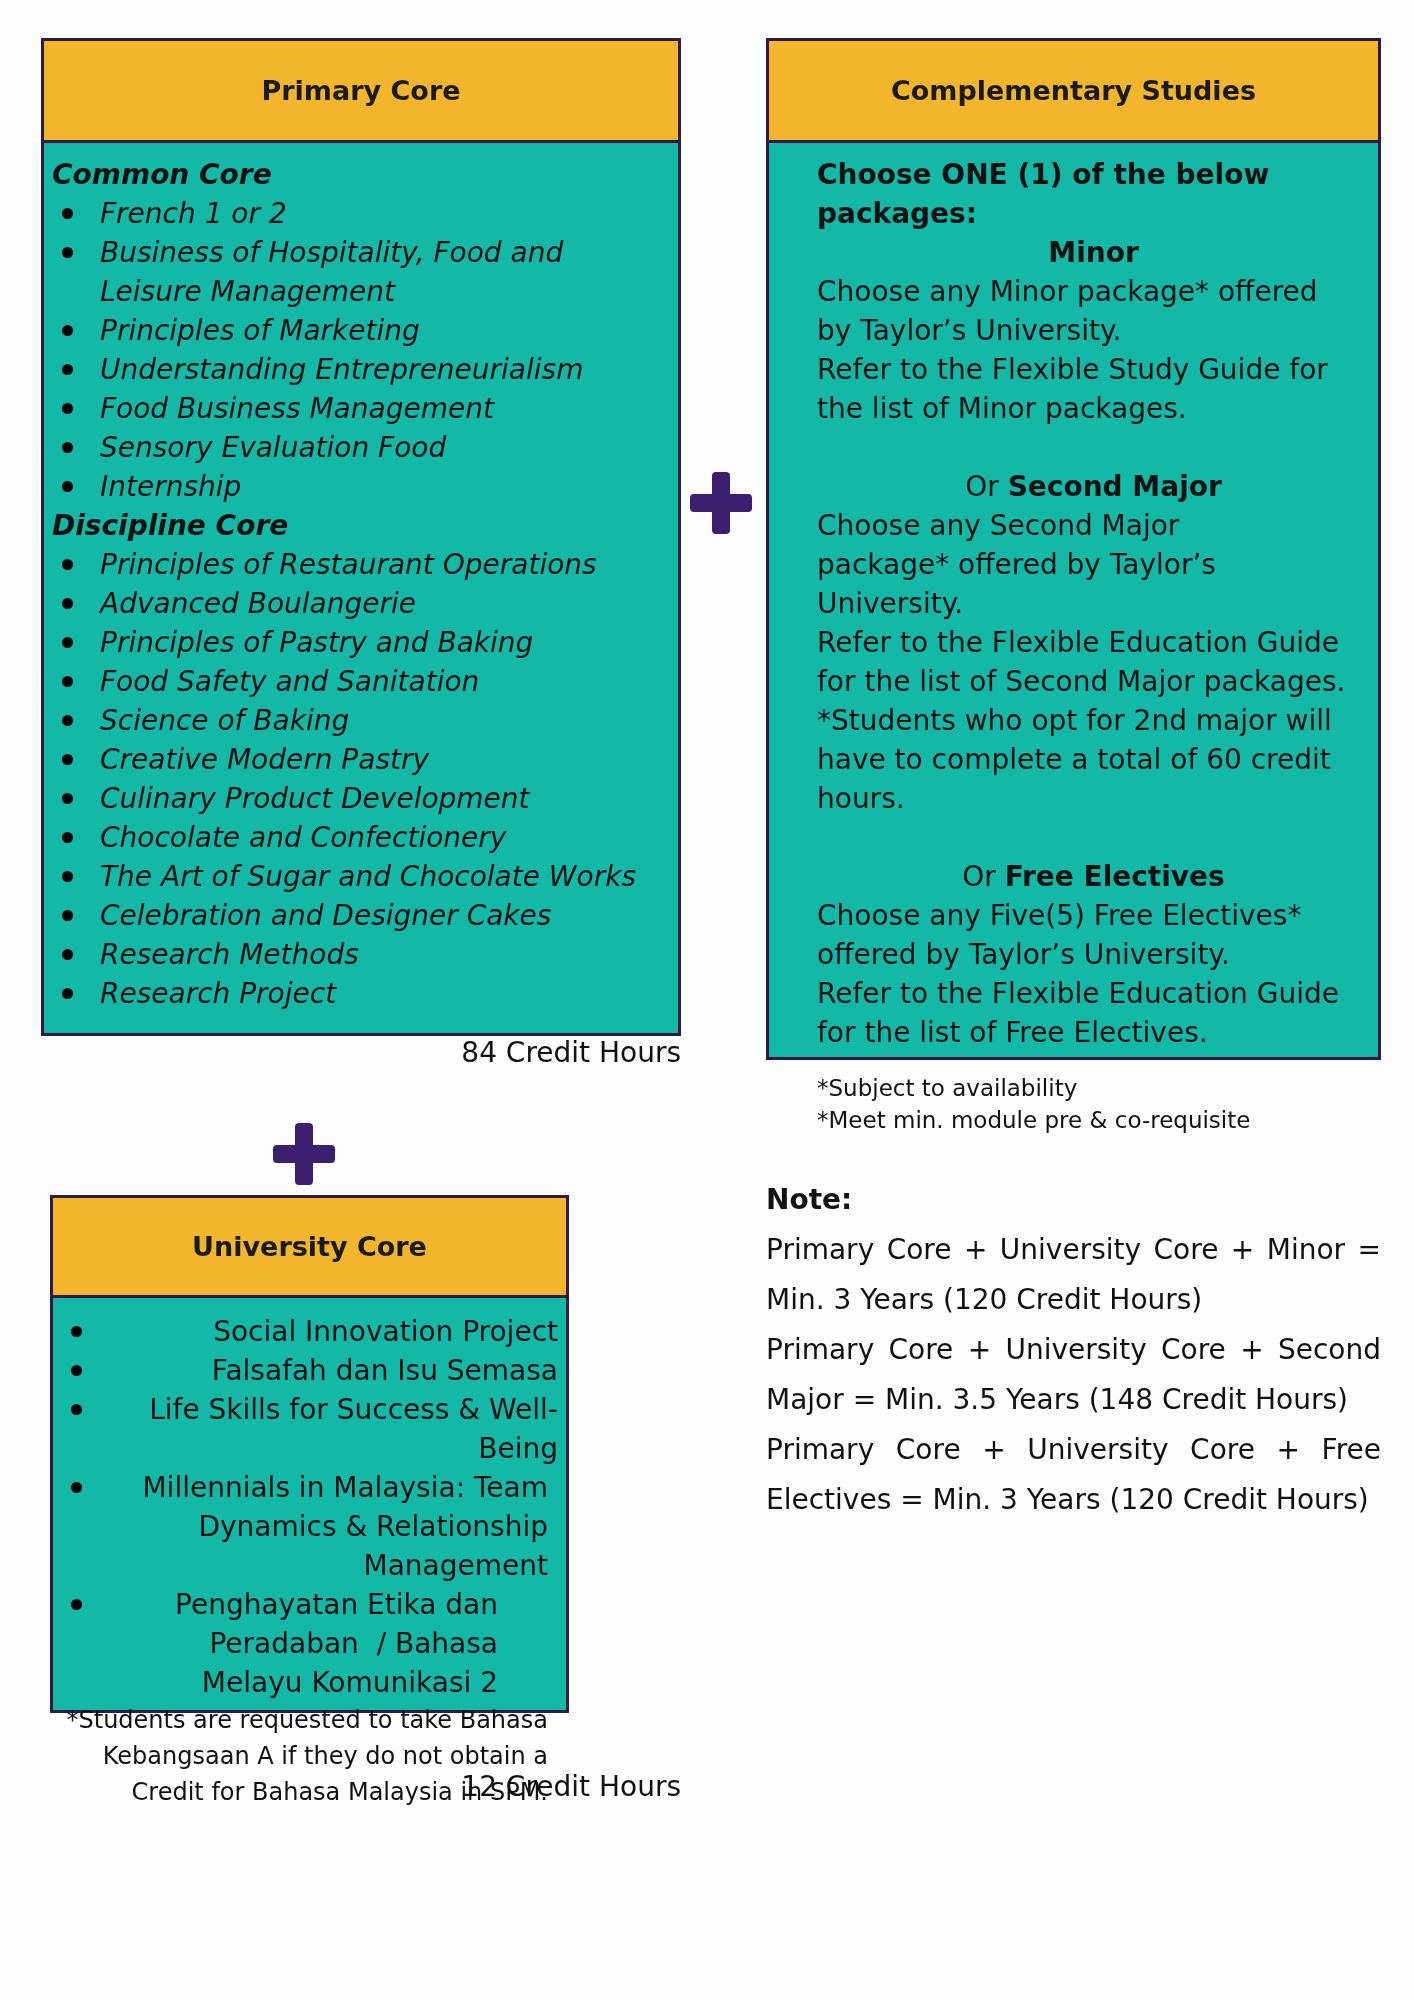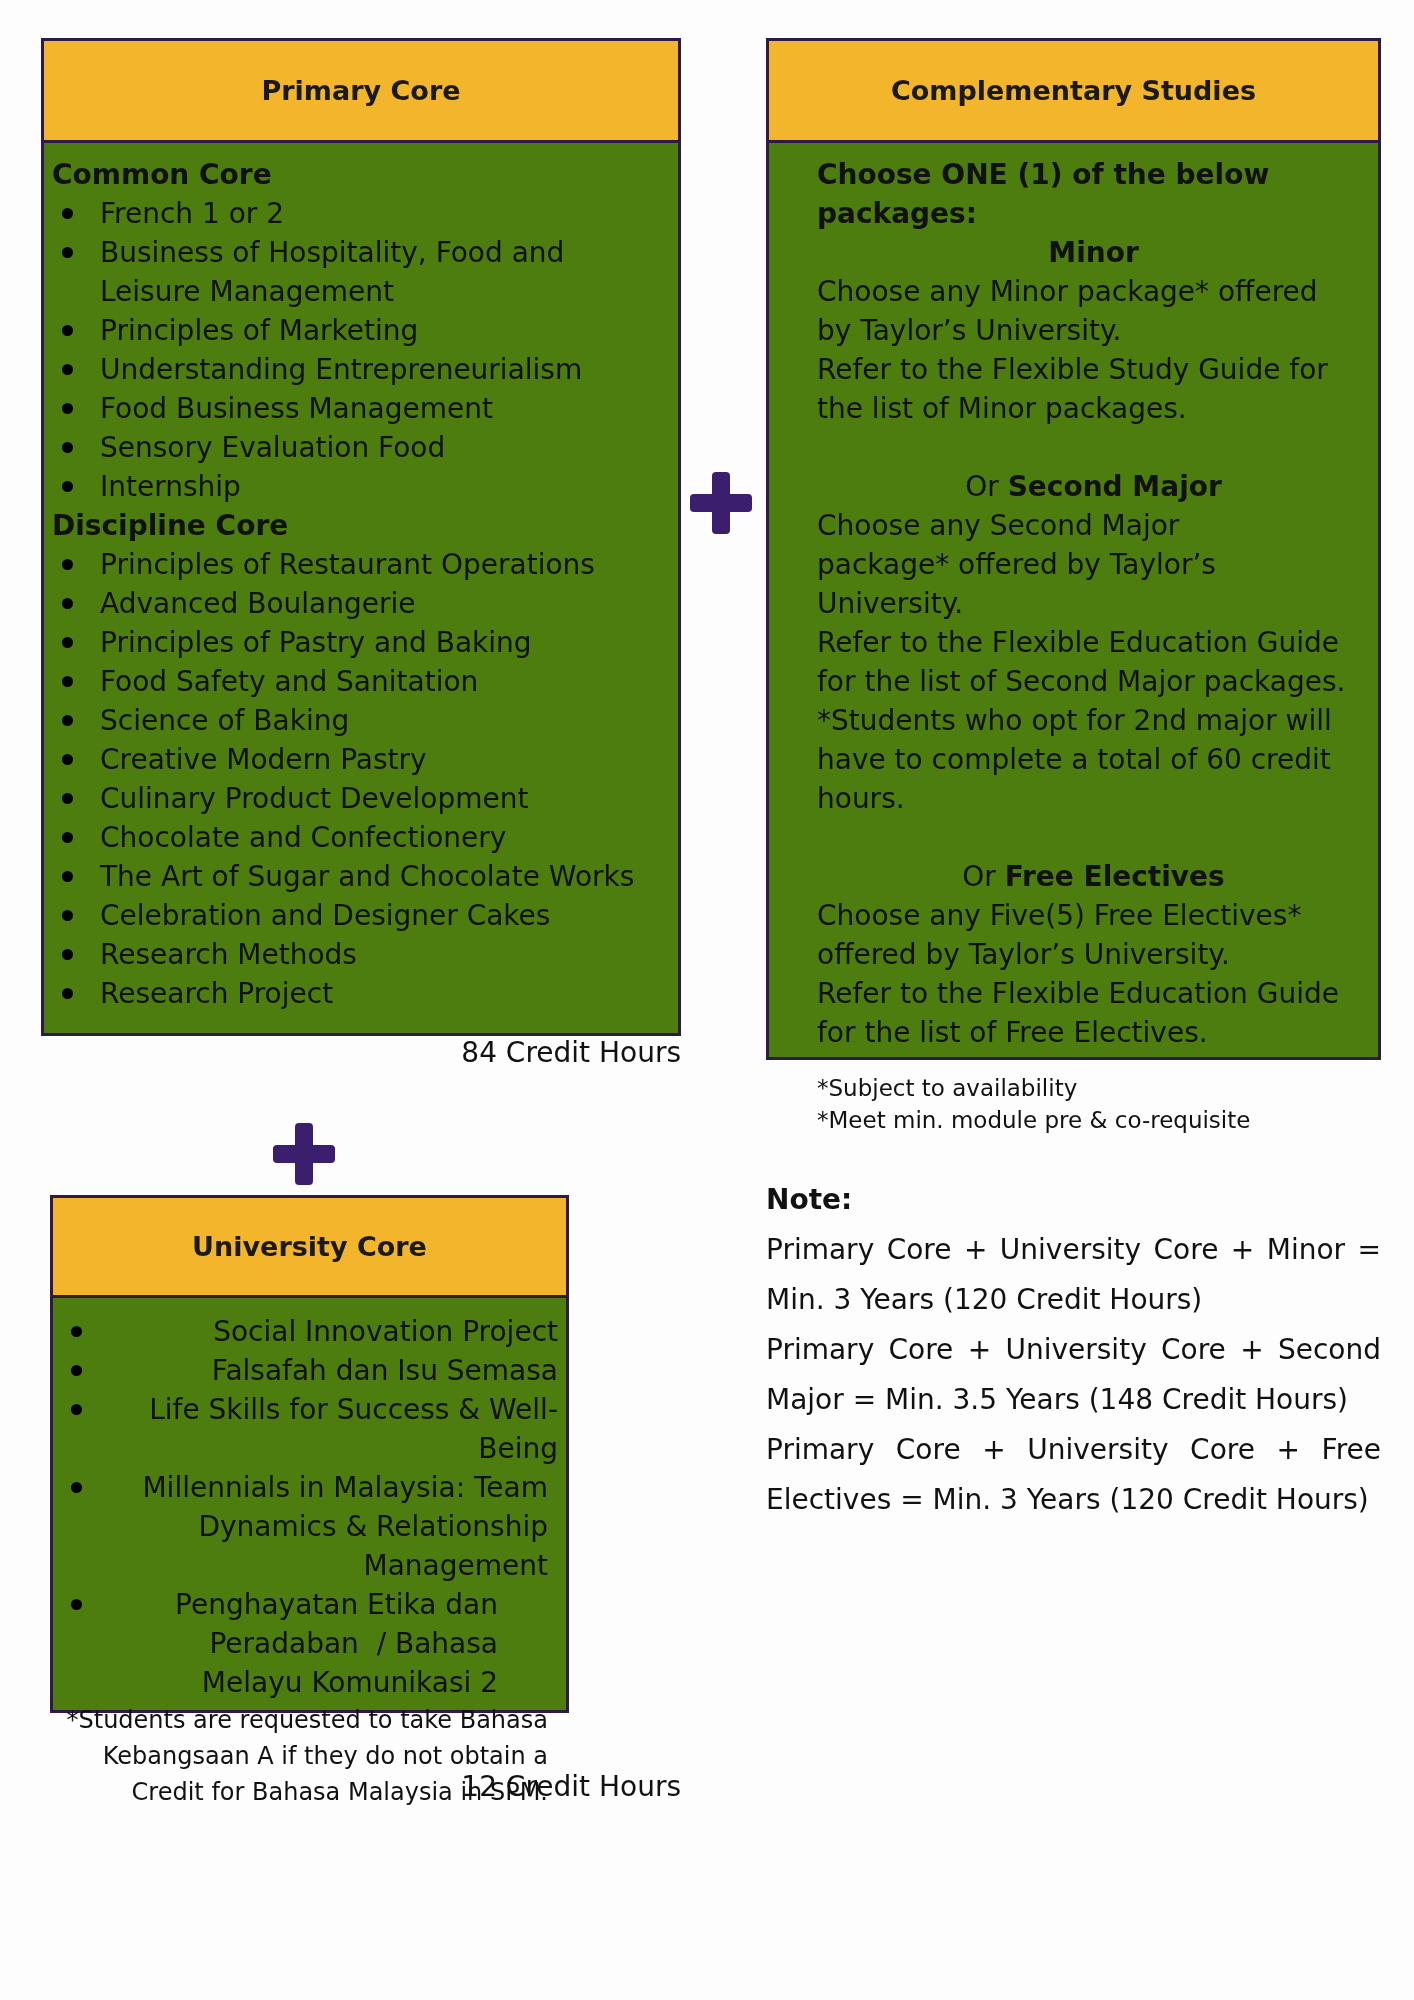--- a/index.html
+++ b/index.html
@@ -1,18 +1,18 @@
 <!DOCTYPE html>
 <html><head>
 <meta charset="utf-8">
 <style>
   html, body { margin:0; padding:0; }
   body { width:1414px; height:2000px; background:#fefdfd; position:relative; overflow:hidden;
          font-family:"DejaVu Sans", "Liberation Sans", sans-serif; color:#111; }
-  .box { position:absolute; border:3px solid #2e1a47; background:#4d7c0f; box-sizing:border-box; }
+  .box { position:absolute; border:3px solid #2e1a47; background:#14b8a6; box-sizing:border-box; }
   .box-header { background:#f2b52b; border-bottom:3px solid #2e1a47; display:flex; align-items:center; justify-content:center;
                 font-weight:bold; font-size:27px; color:#1a1a1a; }
   .body { font-size:28px; line-height:39px; }
   .sect-title { font-weight:bold; }
   ul.bullets { list-style:none; margin:0; padding:0; }
   ul.bullets li { position:relative; padding-left:48px; }
   ul.bullets li::before { content:""; position:absolute; left:10px; top:14px; width:11px; height:11px; border-radius:50%; background:#000; }
   .credit { position:absolute; font-size:28px; text-align:right; }
   .plus { position:absolute; }
   .plus svg { display:block; }
@@ -22,21 +22,21 @@
   .note .title { font-weight:bold; line-height:50px; }
   .note p { margin:0; line-height:50px; text-align:justify; text-align-last:left; }
 </style>
 </head>
 <body>
 
 <div class="box" style="left:41px; top:38px; width:640px; height:998px;">
   <div class="box-header" style="height:99px;">
     <span>Primary Core</span>
   </div>
-  <div class="body" style="padding:12px 8px 0 8px;">
+  <div class="body" style="padding:12px 8px 0 8px;font-style:italic;">
     <div class="sect-title">Common Core</div>
     <ul class="bullets">
       <li>French 1 or 2</li>
       <li style="padding-right:20px;">Business of Hospitality, Food and Leisure Management</li>
       <li>Principles of Marketing</li>
       <li>Understanding Entrepreneurialism</li>
       <li>Food Business Management</li>
       <li>Sensory Evaluation Food</li>
       <li>Internship</li>
     </ul>

